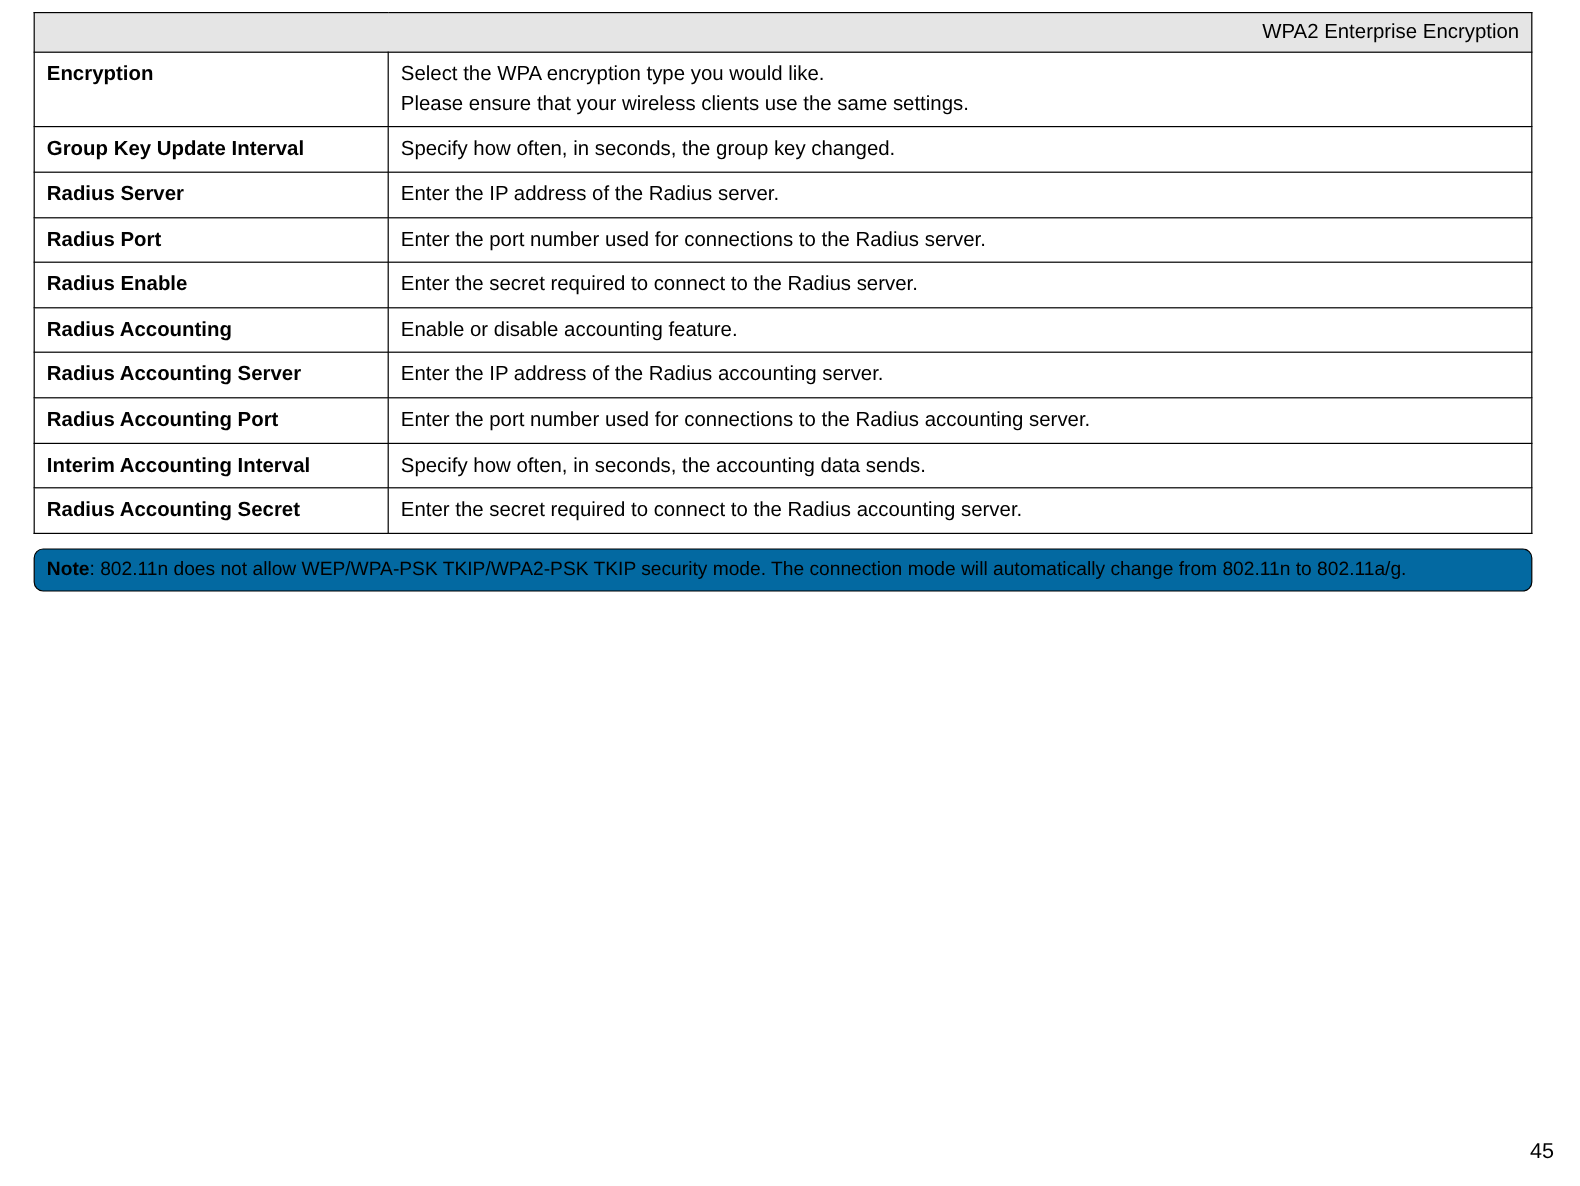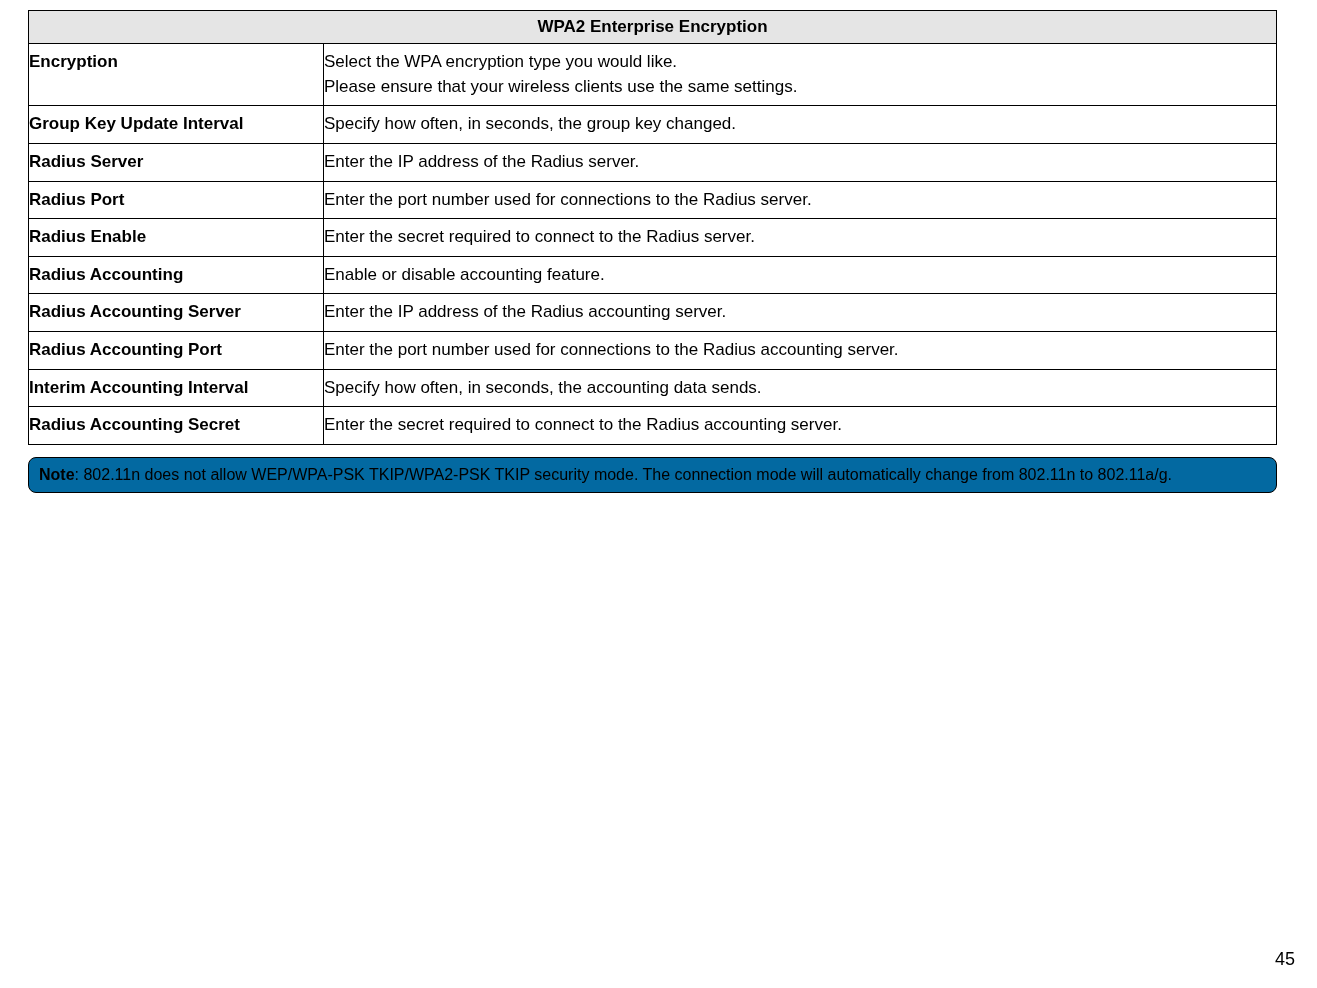--- a/index.html
+++ b/index.html
@@ -15,29 +15,29 @@
       padding: 10px 40px 20px 28px;
       width: 1317px;
     }
     .config-table {
       border-collapse: collapse;
       width: 100%;
       margin-bottom: 12px;
     }
     .config-table th.header-cell {
       background: #e5e5e5;
-      text-align: center;
-      font-weight: bold;
+      text-align: right;
+      font-weight: normal;
       padding: 6px 10px;
       border: 1.5px solid #000;
       font-size: 17px;
     }
     .config-table td {
       border: 1.5px solid #000;
-      padding: 6px 0;
+      padding: 6px 10px;
       vertical-align: top;
       line-height: 1.45;
     }
     .config-table td.label-cell {
       font-weight: bold;
       width: 295px;
     }
     .config-table td.desc-cell {
       font-weight: normal;
       margin-top: 11px;

